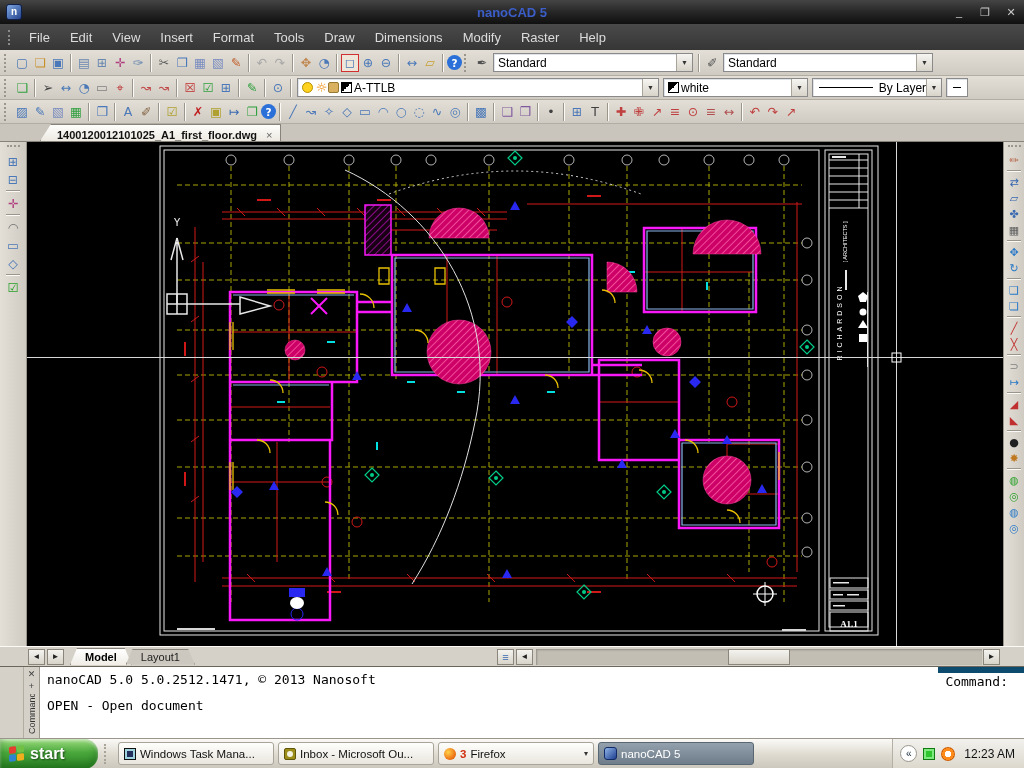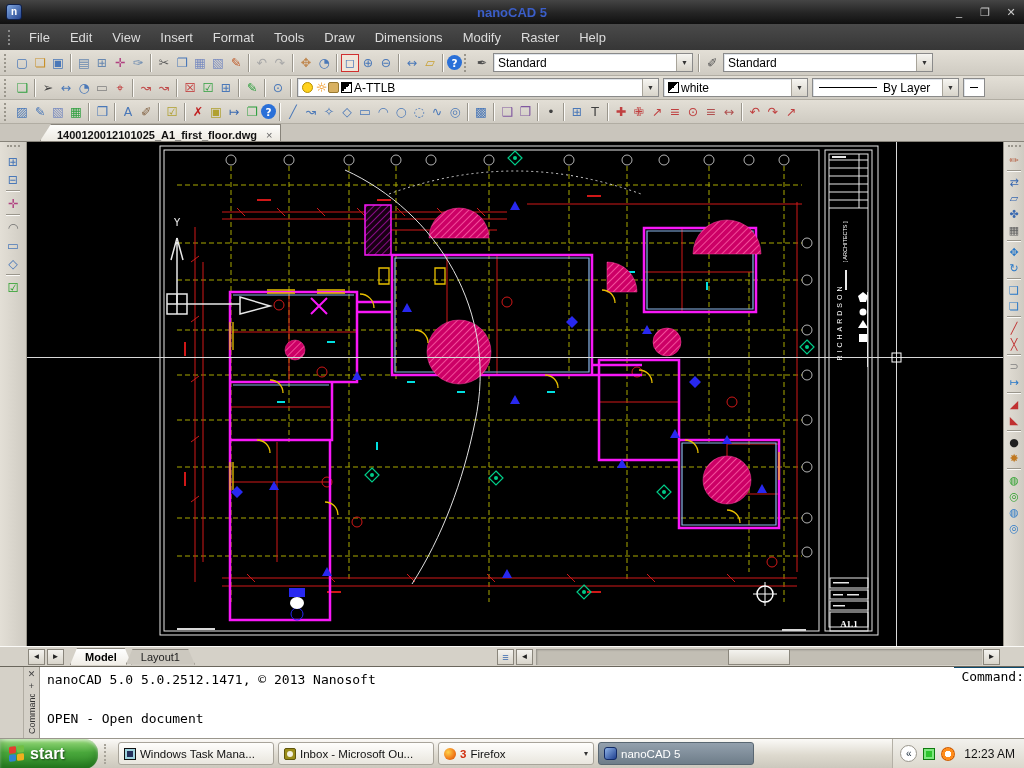--- a/index.html
+++ b/index.html
@@ -63,22 +63,22 @@
 
   
   #cmdpanel{height:72px;display:flex;border-top:1px solid #6a665c;background:#fff}
   .cmdgutter{width:24px;background:#d5d1c8;border-right:1px solid #b1ada3}
   .cmdtitle{width:16px;background:#d5d1c8;border-right:1px solid #9a968c;display:flex;flex-direction:column;align-items:center;padding-top:2px;color:#444}
   .cmdclose{font-size:9px;line-height:10px}
   .cmdpin{font-size:9px;line-height:10px;margin-top:2px}
   .cmdlabel{writing-mode:vertical-rl;transform:rotate(180deg);font-size:9px;height:40px;overflow:hidden;margin-top:3px;color:#333}
   .cmdbody{flex:1;display:flex;font-family:"DejaVu Sans Mono",monospace;font-size:13px;color:#000;overflow:hidden}
   .cmdlines{flex:1;padding:5px 0 0 7px}
-  .cmdline2{margin-top:24px}
-  .cmdprompt{height:17px;border-top:1px solid #0c4a6e;padding:1px 0 0 7px}
+  .cmdline2{margin-top:11px}
+  .cmdprompt{height:17px;border-top:6px solid #0c4a6e;padding:1px 16px 0 7px}
 
   
   #taskbar{height:30px;background:linear-gradient(#fbfaf7,#dedacf 55%,#ccc8bd);display:flex;align-items:center;border-top:1px solid #9a968c}
   .startbtn{height:30px;width:98px;flex:0 0 auto;background:linear-gradient(#9bdc7e,#4aa83c 45%,#2f8c28);border-radius:0 14px 14px 0;display:flex;align-items:center;padding-left:9px;gap:6px;box-shadow:inset 0 -6px 10px rgba(0,60,0,.35),inset 0 2px 3px rgba(255,255,255,.55)}
   .winflag{width:15px;height:15px;display:grid;grid-template-columns:7px 7px;grid-template-rows:7px 7px;gap:1px;transform:skewY(-6deg)}
   .winflag i{border-radius:1.5px}
   .startlabel{color:#fff;font-size:16px;font-weight:bold;text-shadow:1px 1px 2px rgba(0,0,0,.55)}
   .qgrip{width:7px;height:20px;border-left:2px dotted #a8a49a;margin:0 5px 0 6px}
   .taskbtn{flex:1 1 148px;max-width:156px;height:23px;margin:0 2px;background:linear-gradient(#fefefc,#e9e6de);border:1px solid #a8a49a;border-radius:3px;display:flex;align-items:center;padding:0 5px;font-size:11.5px;color:#111;gap:4px;overflow:hidden;white-space:nowrap}
   .taskbtn.active{background:linear-gradient(#93a0ad,#6e7d89);color:#fff;border-color:#59punk}
@@ -141,21 +141,21 @@
     <span class="lchip lockic"></span>
     <span class="lchip bwsw"></span>
     <span>A-TTLB</span>
     <span class="combo-arrow">▼</span>
   </div>
   <div class="combo" style="width:145px">
     <span class="lchip bwsw"></span>
     <span>white</span>
     <span class="combo-arrow">▼</span>
   </div>
-  <div class="combo" style="width:147px">
+  <div class="combo" style="width:130px">
     <span class="ltline"></span>
     <span>By Layer</span>
     <span class="combo-arrow">▼</span>
   </div>
   <div class="combo" style="width:22px">
     <span class="ltline short"></span>
   </div>
 </div>
 
 <div id="tb3" class="tbrow">

